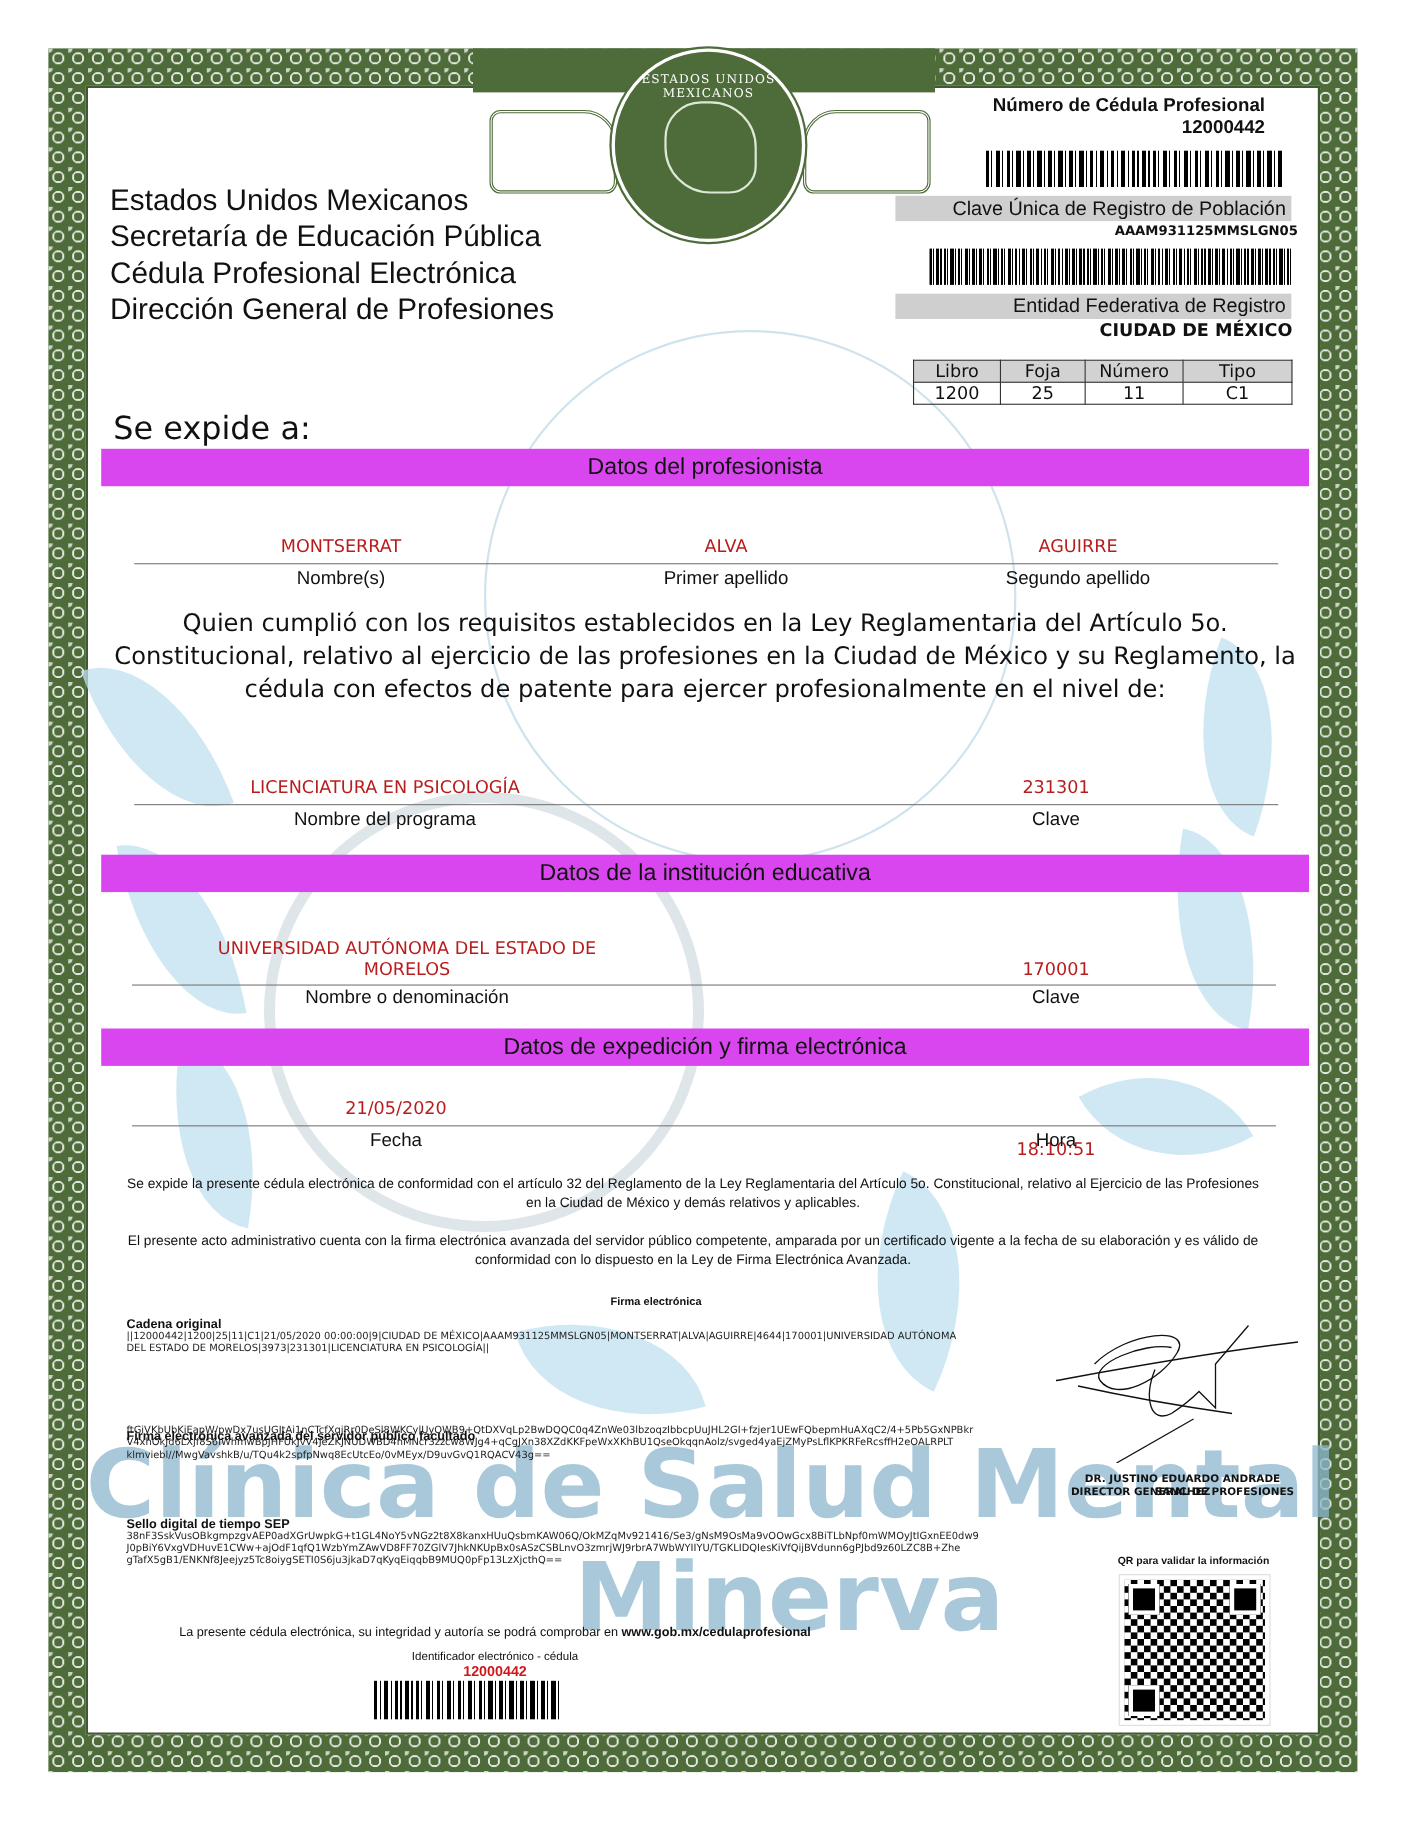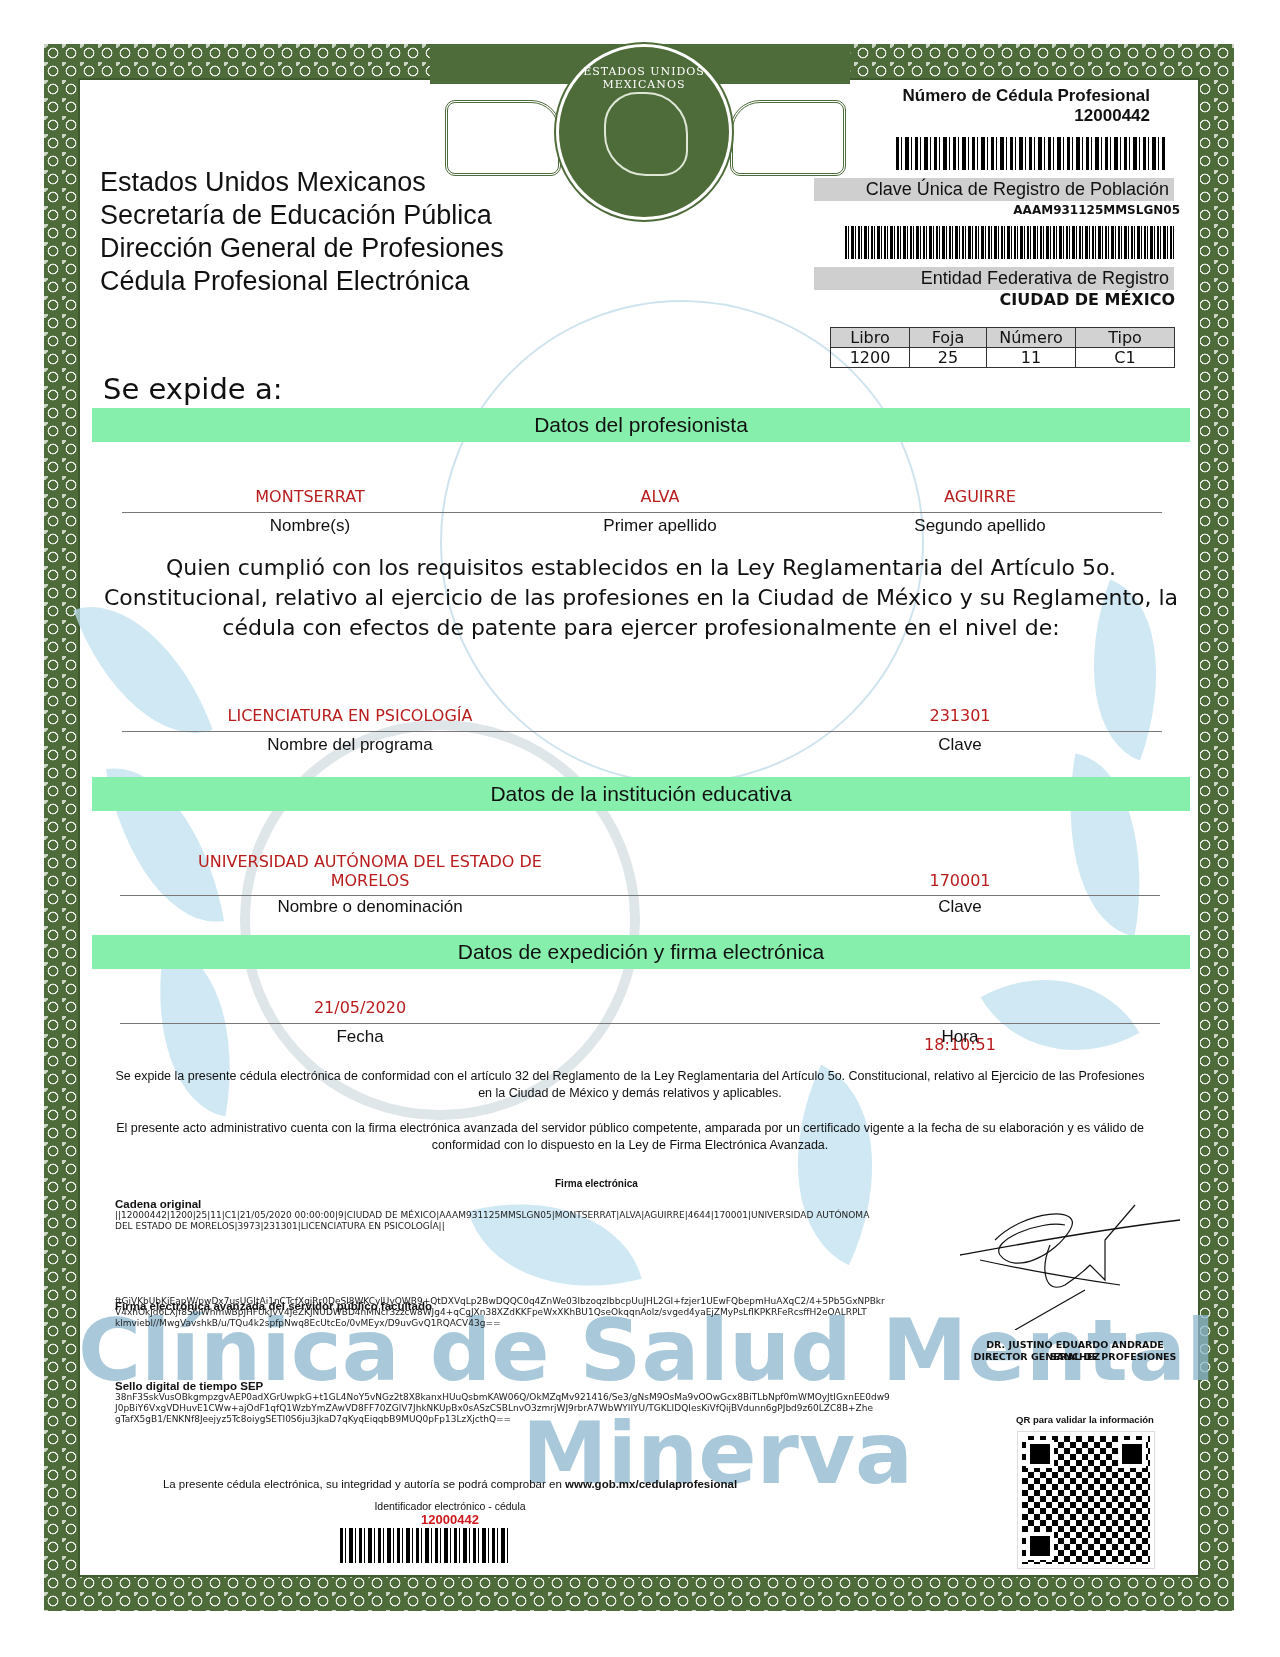--- a/index.html
+++ b/index.html
@@ -19,21 +19,21 @@
   .seal-eagle { position: absolute; left: 45px; top: 45px; width: 80px; height: 80px; border: 2px solid #dfe8d6; border-radius: 40% 50% 30% 50%; }
   .header-lines { position: absolute; left: 100px; top: 166px; font-size: 27px; line-height: 33px; color: #111; }
   .header-lines div { white-space: nowrap; }
   .right-block { position: absolute; left: 800px; width: 380px; text-align: right; }
   .gray-bar { position: absolute; background: #cfcfcf; }
   .barcode { position: absolute; background: repeating-linear-gradient(90deg, #000 0 3px, #fff 3px 5px, #000 5px 6px, #fff 6px 9px, #000 9px 13px, #fff 13px 15px, #000 15px 16px, #fff 16px 19px); }
   .barcode.thin { background: repeating-linear-gradient(90deg, #000 0 2px, #fff 2px 3px, #000 3px 4px, #fff 4px 6px, #000 6px 9px, #fff 9px 10px, #000 10px 11px, #fff 11px 13px); }
   table.reg { position: absolute; left: 830px; top: 327px; border-collapse: collapse; font-family: "DejaVu Sans", sans-serif; font-size: 16px; padding-left: 26px; }
   table.reg td, table.reg th { border: 1px solid #333; padding: 0 4px; text-align: center; font-weight: normal; line-height: 19px; }
   table.reg th { background: #d2d2d2; }
-  .section-bar { position: absolute; left: 92px; width: 1098px; height: 34px; background: #86efac; text-align: center; font-size: 21px; line-height: 34px; color: #111; }
+  .section-bar { position: absolute; left: 92px; width: 1098px; height: 34px; background: #d946ef; text-align: center; font-size: 21px; line-height: 34px; color: #111; }
   .field-val { position: absolute; font-family: "DejaVu Sans", sans-serif; font-size: 16px; color: #b91c1c; text-align: center; white-space: nowrap; }
   .field-lbl { position: absolute; font-size: 17px; color: #111; text-align: center; white-space: nowrap; }
   .rule { position: absolute; height: 1px; background: #777; }
   .paragraph { position: absolute; left: 92px; width: 1098px; text-align: center; font-family: "DejaVu Sans", sans-serif; font-size: 22px; line-height: 30px; color: #111; }
   .small-para { position: absolute; left: 110px; width: 1040px; text-align: center; font-size: 12.5px; line-height: 17px; color: #111; }
   .tiny-title { position: absolute; font-size: 11.5px; font-weight: bold; color: #111; }
   .tiny-body { position: absolute; font-family: "DejaVu Sans", sans-serif; font-size: 9px; line-height: 10.5px; color: #222; white-space: nowrap; }
   .sig-name { position: absolute; left: 960px; width: 230px; text-align: center; font-family: "DejaVu Sans", sans-serif; font-size: 9.5px; font-weight: bold; line-height: 12px; }
   .qr { position: absolute; left: 1018px; top: 1432px; width: 128px; height: 128px; background:
       linear-gradient(#000,#000) 4px 4px/28px 28px no-repeat,
@@ -67,22 +67,22 @@
 <div class="abs" style="left:445px;top:100px;width:110px;height:70px;border:3px double #4e6b3a;border-radius:10px 30px 10px 10px;"></div>
 <div class="abs" style="left:730px;top:100px;width:110px;height:70px;border:3px double #4e6b3a;border-radius:30px 10px 10px 10px;"></div>
 <div class="seal">
   <div class="seal-text">ESTADOS UNIDOS MEXICANOS</div>
   <div class="seal-eagle"></div>
 </div>
 
 <div class="header-lines">
   <div>Estados Unidos Mexicanos</div>
   <div>Secretaría de Educación Pública</div>
+  <div>Cédula Profesional Electrónica</div>
   <div>Dirección General de Profesiones</div>
-  <div>Cédula Profesional Electrónica</div>
 </div>
 
 <div class="right-block" style="top:86px;text-align:right;left:880px;width:270px;font-size:17px;line-height:20px;font-weight:bold;">
   <div>Número de Cédula Profesional</div>
   <div>12000442</div>
 </div>
 <div class="barcode" style="left:896px;top:137px;width:270px;height:33px;"></div>
 
 <div class="gray-bar" style="left:814px;top:178px;width:360px;height:23px;"></div>
 <div class="abs" style="left:814px;top:178px;width:355px;text-align:right;font-size:18px;line-height:23px;">Clave Única de Registro de Población</div>

